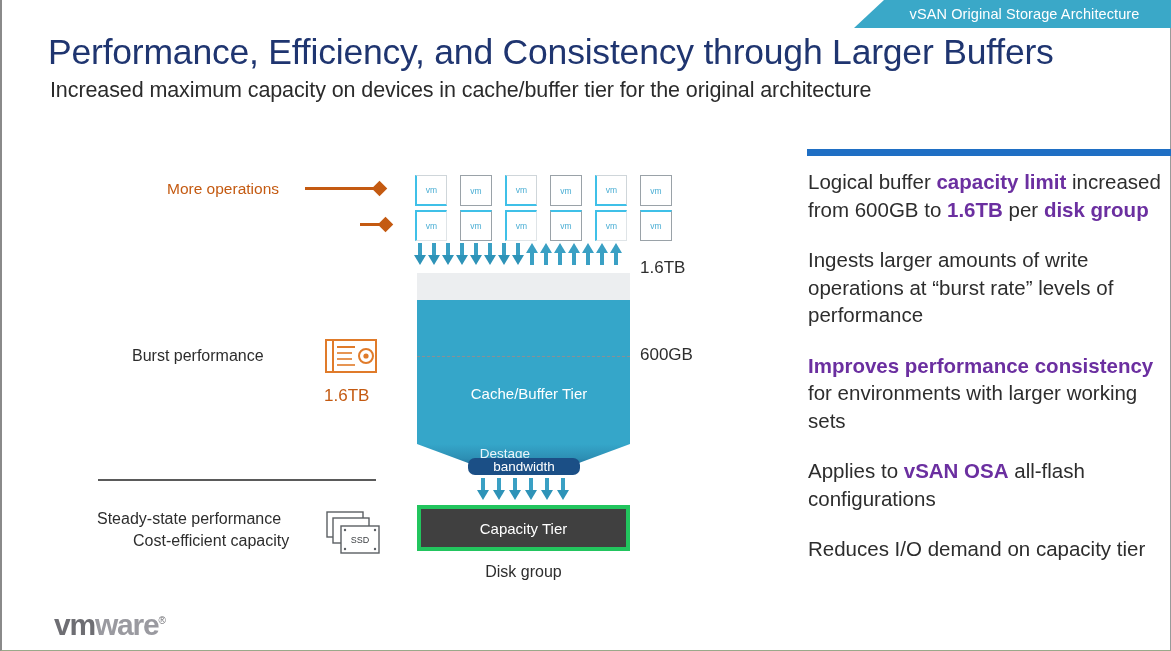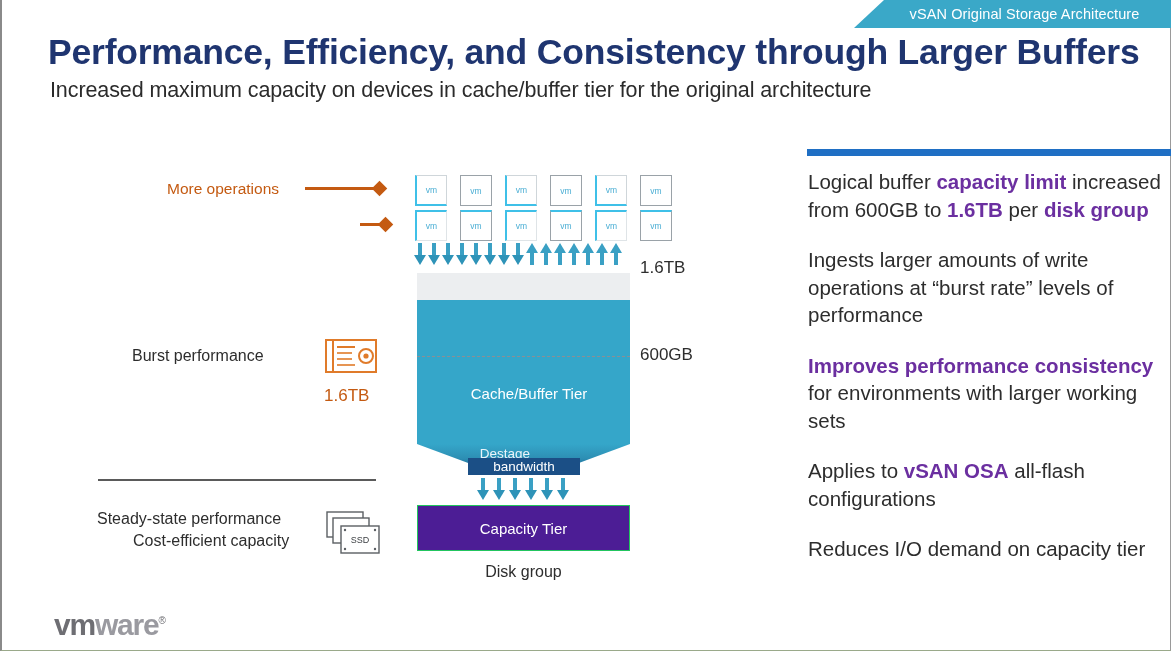--- a/index.html
+++ b/index.html
@@ -16,21 +16,21 @@
        background:#3aa8c8;
        -webkit-clip-path:polygon(30px 0,319px 0,319px 28px,0 28px);
        clip-path:polygon(30px 0,319px 0,319px 28px,0 28px);}
   .banner-text{position:absolute;top:0;left:0;width:319px;height:28px;
        display:flex;align-items:center;justify-content:center;
        color:#ffffff;font-size:14.5px;letter-spacing:.1px;padding-left:22px;
        box-sizing:border-box;}
 
   
   .title{position:absolute;left:46px;top:32px;width:1090px;
-         color:#1f3570;font-size:35.5px;font-weight:700;letter-spacing:-0.2px;
+         color:#1f3570;font-size:35.5px;font-weight:400;letter-spacing:-0.2px;
          white-space:nowrap;}
   .subtitle{position:absolute;left:48px;top:78px;width:1090px;
          color:#2b2b2b;font-size:21.5px;font-weight:400;letter-spacing:-0.1px;
          white-space:nowrap;}
 
   
   .accent-bar{position:absolute;left:805px;top:149px;width:366px;height:7px;
          background:#1f6fc4;}
   .rtext{position:absolute;left:806px;top:168px;width:362px;}
   .para{color:#2d2d2d;font-size:20.5px;line-height:27.5px;margin-bottom:23px;}
@@ -80,25 +80,25 @@
   .buf-label{position:absolute;left:415px;top:385px;width:224px;text-align:center;
        color:#ffffff;font-size:15px;}
   .dash600{position:absolute;left:415px;top:356px;width:213px;
        border-top:1px dashed #8a8f94;}
   .tick{position:absolute;color:#2d2d2d;font-size:17px;white-space:nowrap;}
 
   .destage1{position:absolute;left:446px;top:446px;width:114px;text-align:center;
        color:#eaf4fa;font-size:13.5px;}
   .destage2{position:absolute;left:466px;top:458px;width:112px;height:17px;
        background:#1b4f86;color:#ffffff;font-size:13.5px;text-align:center;
-       line-height:17px;}
+       line-height:17px;border-radius:7px;}
 
   
   .cap{position:absolute;left:415px;top:505px;width:213px;height:46px;
-       background:#4c1d95;border:1px solid #22c55e;box-sizing:border-box;
+       background:#404040;border:4px solid #22c55e;box-sizing:border-box;
        display:flex;align-items:center;justify-content:center;
        color:#ffffff;font-size:15px;}
   .diskgroup{position:absolute;left:415px;top:563px;width:213px;text-align:center;
        color:#2d2d2d;font-size:16px;}
 
   
   .divider{position:absolute;left:96px;top:479px;width:278px;height:1.5px;
        background:#5a5a5a;}
 
   

